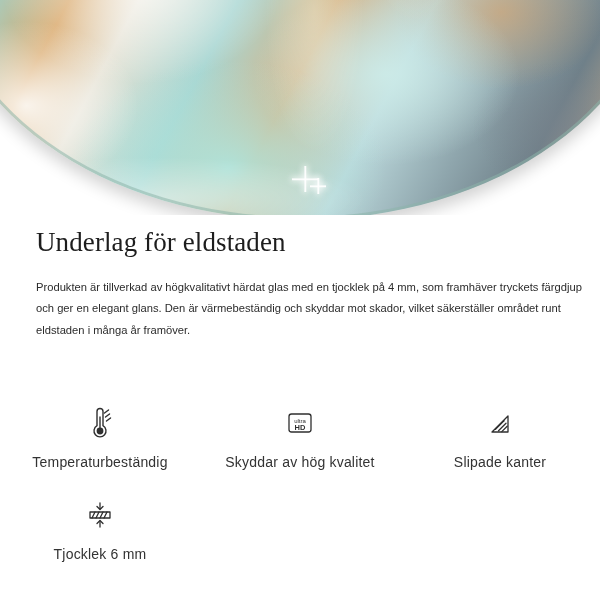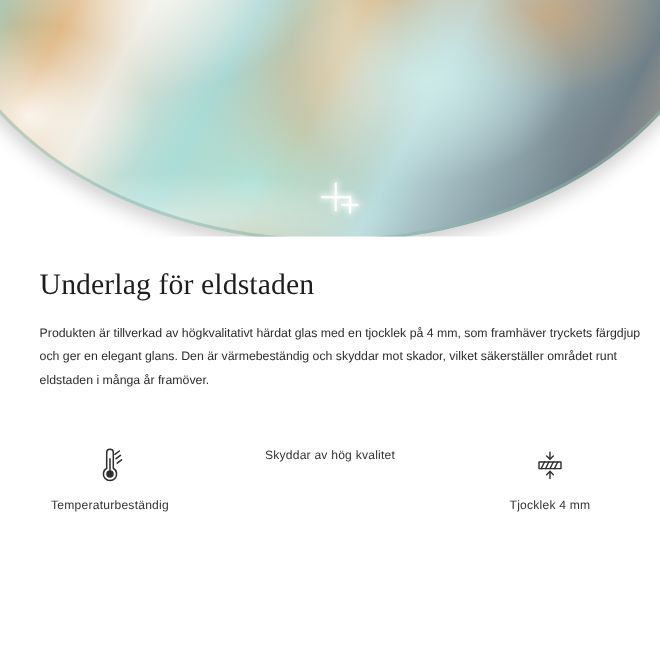--- a/index.html
+++ b/index.html
@@ -111,21 +111,21 @@
 
   
   .content {
     position: absolute;
     left: 0;
     top: 215px;
     width: 600px;
   }
   .headline {
     margin: 0;
-    padding: 26px 36px 0 36px;
+    padding: 10px 36px 0 36px;
     font-family: "Liberation Serif", serif;
     font-weight: 400;
     font-size: 27px;
     line-height: 1.32;
     color: #1d1d1d;
     letter-spacing: 0.1px;
   }
   .headline .line2 { display: block; }
 
   .body-copy {
@@ -155,21 +155,21 @@
   }
   .feature-icon {
     width: 46px;
     height: 46px;
     display: flex;
     align-items: center;
     justify-content: center;
   }
   .feature-label {
     margin-top: 8px;
-    font-size: 11px;
+    font-size: 14px;
     color: #333333;
     text-align: center;
     letter-spacing: 0.2px;
   }
   svg { display: block; }
 </style>
 </head>
 <body>
 
 <div class="page">
@@ -198,34 +198,52 @@
           <circle cx="20" cy="28" r="3.4" fill="#2f2f2f" stroke="none"></circle>
           <line x1="24.5" y1="10" x2="28.5" y2="7"></line>
           <line x1="25.5" y1="14" x2="29.5" y2="11"></line>
           <line x1="26.5" y1="18" x2="30.5" y2="15"></line>
         </svg>
       </div>
       <div class="feature-label">Temperaturbeständig</div>
     </div>
 
     <div class="feature">
+      <div class="feature-icon">
+        <svg width="40" height="40" viewBox="0 0 40 40" fill="none" stroke="#2f2f2f" stroke-width="1.3">
+          <rect x="9" y="11" width="22" height="18" rx="2.5"></rect>
+          <text x="20" y="20" font-family="Liberation Sans, sans-serif" font-size="6" fill="#2f2f2f" stroke="none" text-anchor="middle">ultra</text>
+          <text x="20" y="27" font-family="Liberation Sans, sans-serif" font-size="7.5" font-weight="bold" fill="#2f2f2f" stroke="none" text-anchor="middle">HD</text>
+        </svg>
+      </div>
       <div class="feature-label">Skyddar av hög kvalitet</div>
     </div>
 
 
 
+    <div class="feature">
+      <div class="feature-icon">
+        <svg width="40" height="40" viewBox="0 0 40 40" fill="none" stroke="#2f2f2f" stroke-width="1.3" stroke-linecap="round" stroke-linejoin="round">
+          <path d="M12 29h16V13z"></path>
+          <path d="M15.5 26.2l8.5-8.5"></path>
+          <path d="M18.5 27.8l7.5-7.5"></path>
+          <path d="M21.8 28.6l5.4-5.4"></path>
+        </svg>
+      </div>
+      <div class="feature-label">Slipade kanter</div>
+    </div>
 
     <div class="feature">
       <div class="feature-icon">
         <svg width="40" height="40" viewBox="0 0 40 40" fill="none" stroke="#2f2f2f" stroke-width="1.3" stroke-linecap="round" stroke-linejoin="round">
           <line x1="20" y1="8" x2="20" y2="14"></line>
           <path d="M17 11.5l3 3 3-3"></path>
           <line x1="20" y1="32" x2="20" y2="26"></line>
           <path d="M17 28.5l3-3 3 3"></path>
           <rect x="10" y="17" width="20" height="6"></rect>
           <path d="M12 23l3-6M16 23l3-6M20 23l3-6M24 23l3-6"></path>
         </svg>
       </div>
-      <div class="feature-label">Tjocklek 4 mm</div>
+      <div class="feature-label">Tjocklek 6 mm</div>
     </div>
 
   </div>
 </div>
 
 </body></html>

